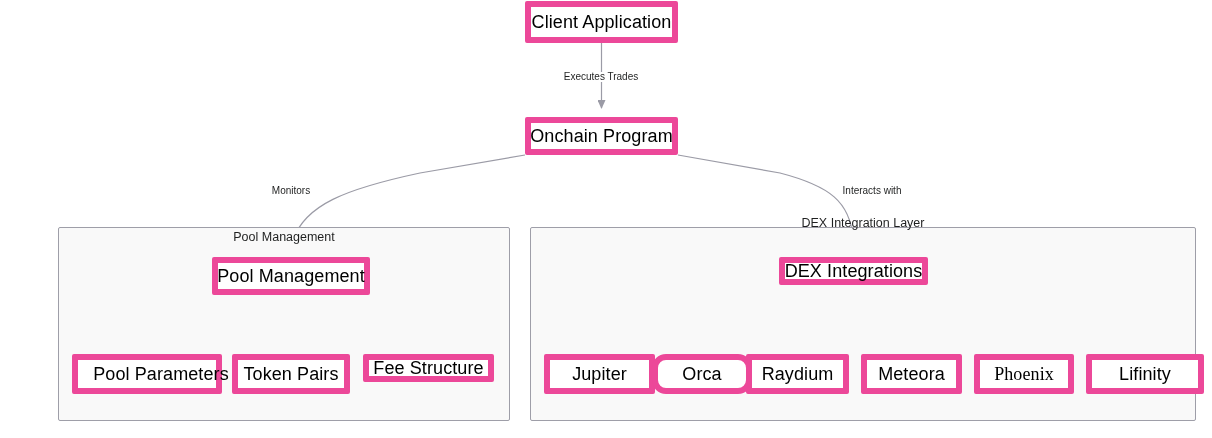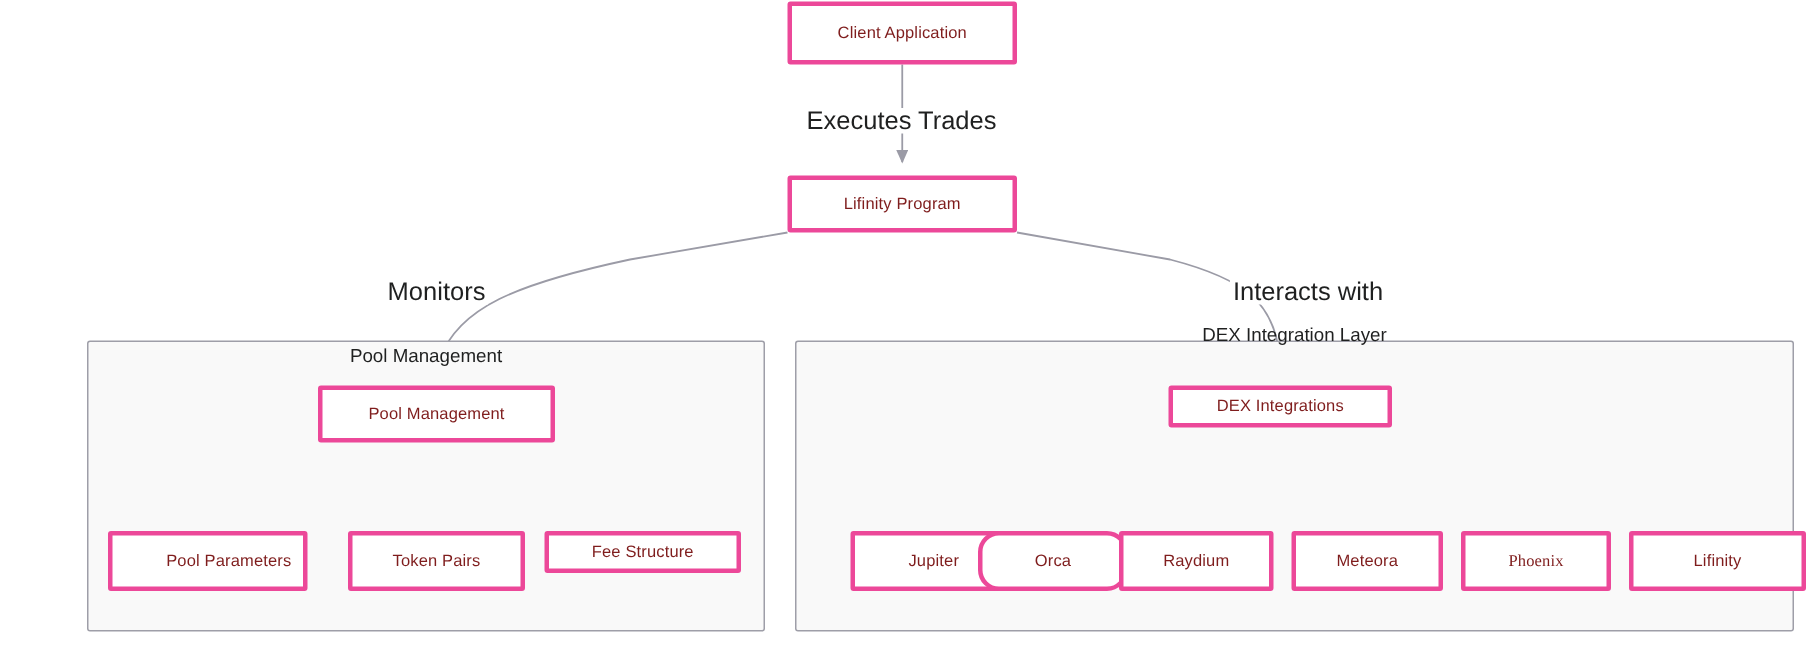--- a/index.html
+++ b/index.html
@@ -24,27 +24,27 @@
     position: absolute;
     left: 0; top: 0;
     width: 1212px;
     height: 438px;
     pointer-events: none;
   }
   .node {
     position: absolute;
     box-sizing: border-box;
     background: #ffffff;
-    border: 3px solid #ec4899;
+    border: 6px solid #ec4899;
     border-radius: 2px;
     display: flex;
     align-items: center;
     justify-content: center;
-    color: #7f1d1d;
-    font-size: 11px;
+    color: #000000;
+    font-size: 18px;
     line-height: 1;
     letter-spacing: 0.1px;
     white-space: nowrap;
   }
   .cluster {
     position: absolute;
     box-sizing: border-box;
     background: #f9f9f9;
     border: 1px solid #9e9ea8;
     border-radius: 2px;
@@ -54,21 +54,21 @@
     color: #1f2020;
     font-size: 12.5px;
     line-height: 1;
     white-space: nowrap;
     transform: translateX(-50%);
     text-align: center;
   }
   .edge-label {
     position: absolute;
     color: #1f2020;
-    font-size: 17px;
+    font-size: 10px;
     line-height: 1;
     white-space: nowrap;
     background: #ffffff;
     transform: translateX(-50%);
     padding: 0 2px;
     text-align: center;
   }
 </style>
 </head>
 <body>
@@ -101,33 +101,33 @@
   </svg>
 
   <div class="cluster" style="left:58px; top:227px; width:452px; height:194px;"></div>
   <div class="cluster-label" style="left:284px; top:231px;">Pool Management</div>
 
   <div class="cluster" style="left:530px; top:227px; width:666px; height:194px;"></div>
   <div class="cluster-label" style="left:863px; top:217px;">DEX Integration Layer</div>
 
   <div class="node" style="left:525px; top:1px; width:153px; height:42px;">Client Application</div>
 
-  <div class="node" style="left:525px; top:117px; width:153px; height:38px;">Lifinity Program</div>
+  <div class="node" style="left:525px; top:117px; width:153px; height:38px;">Onchain Program</div>
 
   <div class="node" style="left:212px; top:257px; width:158px; height:38px;">Pool Management</div>
 
-  <div class="node" style="left:72px; top:354px; width:133px; height:40px;padding-left:28px;">Pool Parameters</div>
+  <div class="node" style="left:72px; top:354px; width:150px; height:40px;padding-left:28px;">Pool Parameters</div>
 
   <div class="node" style="left:232px; top:354px; width:118px; height:40px;">Token Pairs</div>
 
   <div class="node" style="left:363px; top:354px; width:131px; height:28px;">Fee Structure</div>
 
   <div class="node" style="left:779px; top:257px; width:149px; height:28px;">DEX Integrations</div>
 
-  <div class="node" style="left:544px; top:354px; width:111px; height:40px;margin-left:23px;">Jupiter</div>
+  <div class="node" style="left:544px; top:354px; width:111px; height:40px;">Jupiter</div>
 
   <div class="node" style="left:652px; top:354px; width:100px; height:40px;border-radius:14px;">Orca</div>
 
   <div class="node" style="left:746px; top:354px; width:103px; height:40px;">Raydium</div>
 
   <div class="node" style="left:861px; top:354px; width:101px; height:40px;">Meteora</div>
 
   <div class="node" style="left:974px; top:354px; width:100px; height:40px;font-family:Liberation Serif, serif;">Phoenix</div>
 
   <div class="node" style="left:1086px; top:354px; width:118px; height:40px;">Lifinity</div>

